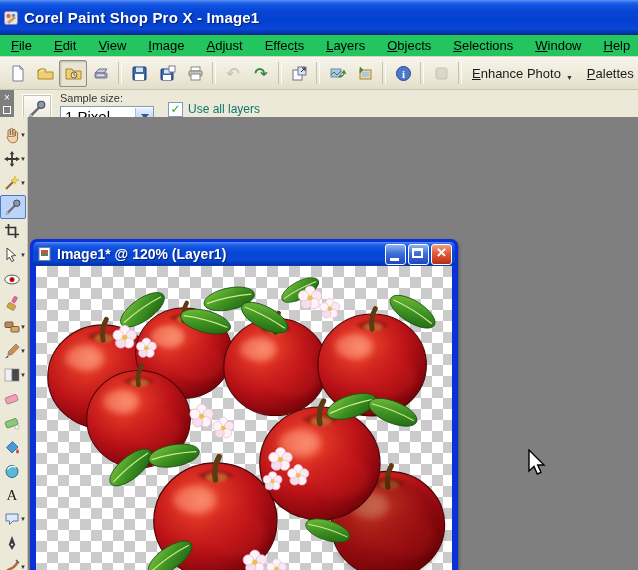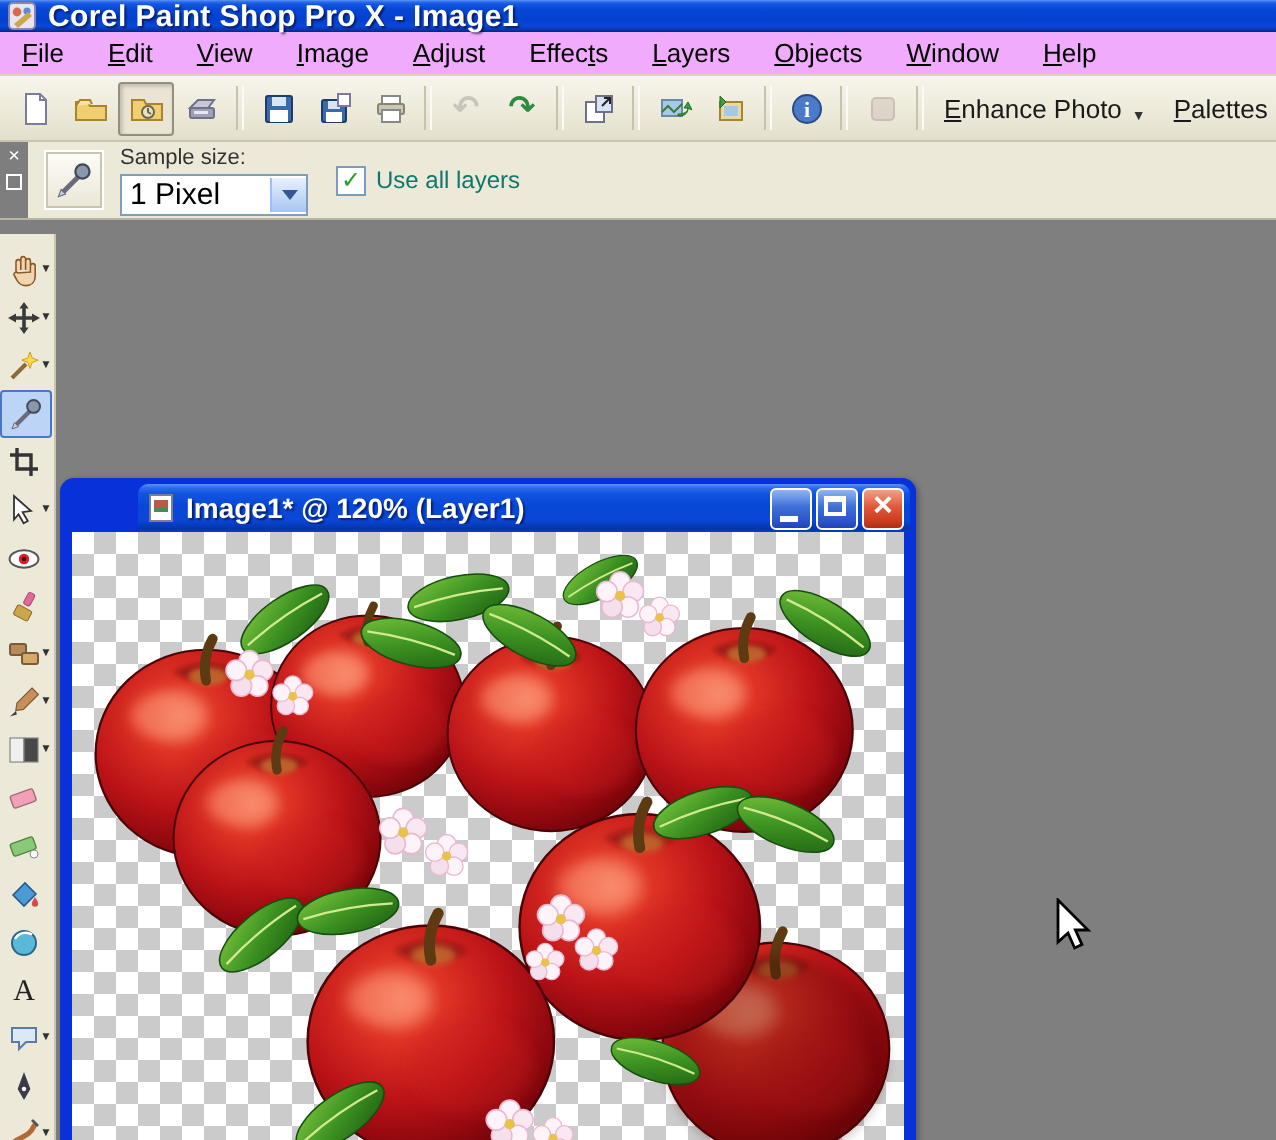--- a/index.html
+++ b/index.html
@@ -1,28 +1,28 @@
 <!DOCTYPE html>
 <html><head>
 <meta charset="utf-8">
 <style>
   html,body{margin:0;padding:0;}
   body{width:638px;height:570px;position:relative;overflow:hidden;
        font-family:"Liberation Sans","DejaVu Sans",sans-serif;
        background:#7F7F7F;-webkit-font-smoothing:antialiased;}
 
   
-  .titlebar{height:16px;display:flex;align-items:center;padding-left:4px;
+  .titlebar{height:35px;display:flex;align-items:center;padding-left:4px;
     background:linear-gradient(180deg,#5A96F5 0%,#2E6BEA 6%,#1254E2 14%,#0747D6 30%,#0440CE 60%,#0B47D8 82%,#0334A8 95%,#02276F 100%);}
   .titlebar .ttl{color:#fff;font-weight:bold;font-size:15px;margin-left:6px;
     text-shadow:1px 1px 1px rgba(0,0,30,.55);letter-spacing:.2px;white-space:nowrap;}
   .appicon{width:14px;height:14px;flex:0 0 auto;}
 
   
-  .menubar{height:21px;background:#f0abfc;display:flex;align-items:center;
+  .menubar{height:21px;background:#22c55e;display:flex;align-items:center;
     border-bottom:1px solid #D8D4C4;font-size:13px;color:#000;}
   .menu-item{padding:0 11px;line-height:21px;white-space:nowrap;cursor:default;}
   .menu-item u{text-decoration:underline;}
 
   
   .toolbar{height:32px;background:linear-gradient(180deg,#F7F5EC,#ECE9D8 60%,#E3DFCC);
     display:flex;align-items:center;padding-left:3px;border-bottom:1px solid #C9C5B2;overflow:hidden;}
   .tb-btn{width:26px;height:25px;flex:0 0 auto;display:flex;align-items:center;justify-content:center;
     border:1px solid transparent;border-radius:2px;position:relative;}
   .tb-btn svg,.tb-btn .g{width:17px;height:17px;display:block;}
@@ -62,21 +62,21 @@
   .tool-btn{width:26px;height:24px;position:relative;display:flex;align-items:center;padding-left:3px;box-sizing:border-box;}
   .tool-btn svg{width:18px;height:18px;}
   .tool-btn .fly{position:absolute;right:0px;top:9px;font-size:6px;color:#333;}
   .tool-btn.selected{background:#BCD4F6;border:1px solid #4A76C8;border-radius:2px;}
 
   
   .doc-window{position:absolute;left:30px;top:122px;width:428px;height:362px;
     border:3px solid #0831D9;border-radius:7px 7px 2px 2px;box-sizing:border-box;
     background:#0831D9;box-shadow:1px 1px 3px rgba(0,0,0,.35);}
   .doc-titlebar{height:24px;border-radius:5px 5px 0 0;display:flex;align-items:center;padding:0 3px 0 5px;
-    background:linear-gradient(180deg,#5A96F5 0%,#2E6BEA 8%,#1254E2 20%,#0747D6 45%,#0B47D8 75%,#0334A8 94%,#0A3FC0 100%);margin-left:36px;}
+    background:linear-gradient(180deg,#5A96F5 0%,#2E6BEA 8%,#1254E2 20%,#0747D6 45%,#0B47D8 75%,#0334A8 94%,#0A3FC0 100%);}
   .doc-title{color:#fff;font-weight:bold;font-size:14px;margin-left:5px;flex:1;
     text-shadow:1px 1px 1px rgba(0,0,30,.55);white-space:nowrap;overflow:hidden;}
   .wbtn{width:21px;height:21px;border-radius:3px;border:1px solid #fff;box-sizing:border-box;
     margin-left:2px;position:relative;flex:0 0 auto;}
   .btn-min,.btn-max{background:linear-gradient(180deg,#8FB4F4,#3E6FD8 45%,#2A52C8 85%,#1E44B4);}
   .btn-close{background:linear-gradient(180deg,#F0A088,#E2573A 45%,#C83A1C 85%,#B02E12);}
   .btn-min::after{content:"";position:absolute;left:4px;bottom:3px;width:9px;height:3px;background:#fff;}
   .btn-max::after{content:"";position:absolute;left:3px;top:3px;width:11px;height:10px;border:2px solid #fff;border-top-width:3px;box-sizing:border-box;}
   .btn-close::after{content:"\00d7";position:absolute;left:0;top:-2px;width:19px;text-align:center;color:#fff;font-size:17px;font-weight:bold;}
   .doc-canvas{position:absolute;left:3px;right:3px;top:24px;bottom:3px;margin:0;
@@ -104,20 +104,21 @@
 
 <div class="menubar" id="menubar">
     <span class="menu-item"><u>F</u>ile</span>
     <span class="menu-item"><u>E</u>dit</span>
     <span class="menu-item"><u>V</u>iew</span>
     <span class="menu-item"><u>I</u>mage</span>
     <span class="menu-item"><u>A</u>djust</span>
     <span class="menu-item">Effec<u>t</u>s</span>
     <span class="menu-item"><u>L</u>ayers</span>
     <span class="menu-item"><u>O</u>bjects</span>
+    <span class="menu-item"><u>S</u>elections</span>
     <span class="menu-item"><u>W</u>indow</span>
     <span class="menu-item"><u>H</u>elp</span>
   </div>
 
 <div class="toolbar" id="toolbar">
     <div class="tb-btn">
       <svg viewBox="0 0 17 17">
         <path d="M4 1h7l3 3v12H4z" fill="#fff" stroke="#7B7B9B"></path>
         <path d="M11 1v3h3" fill="none" stroke="#7B7B9B"></path>
       </svg>

